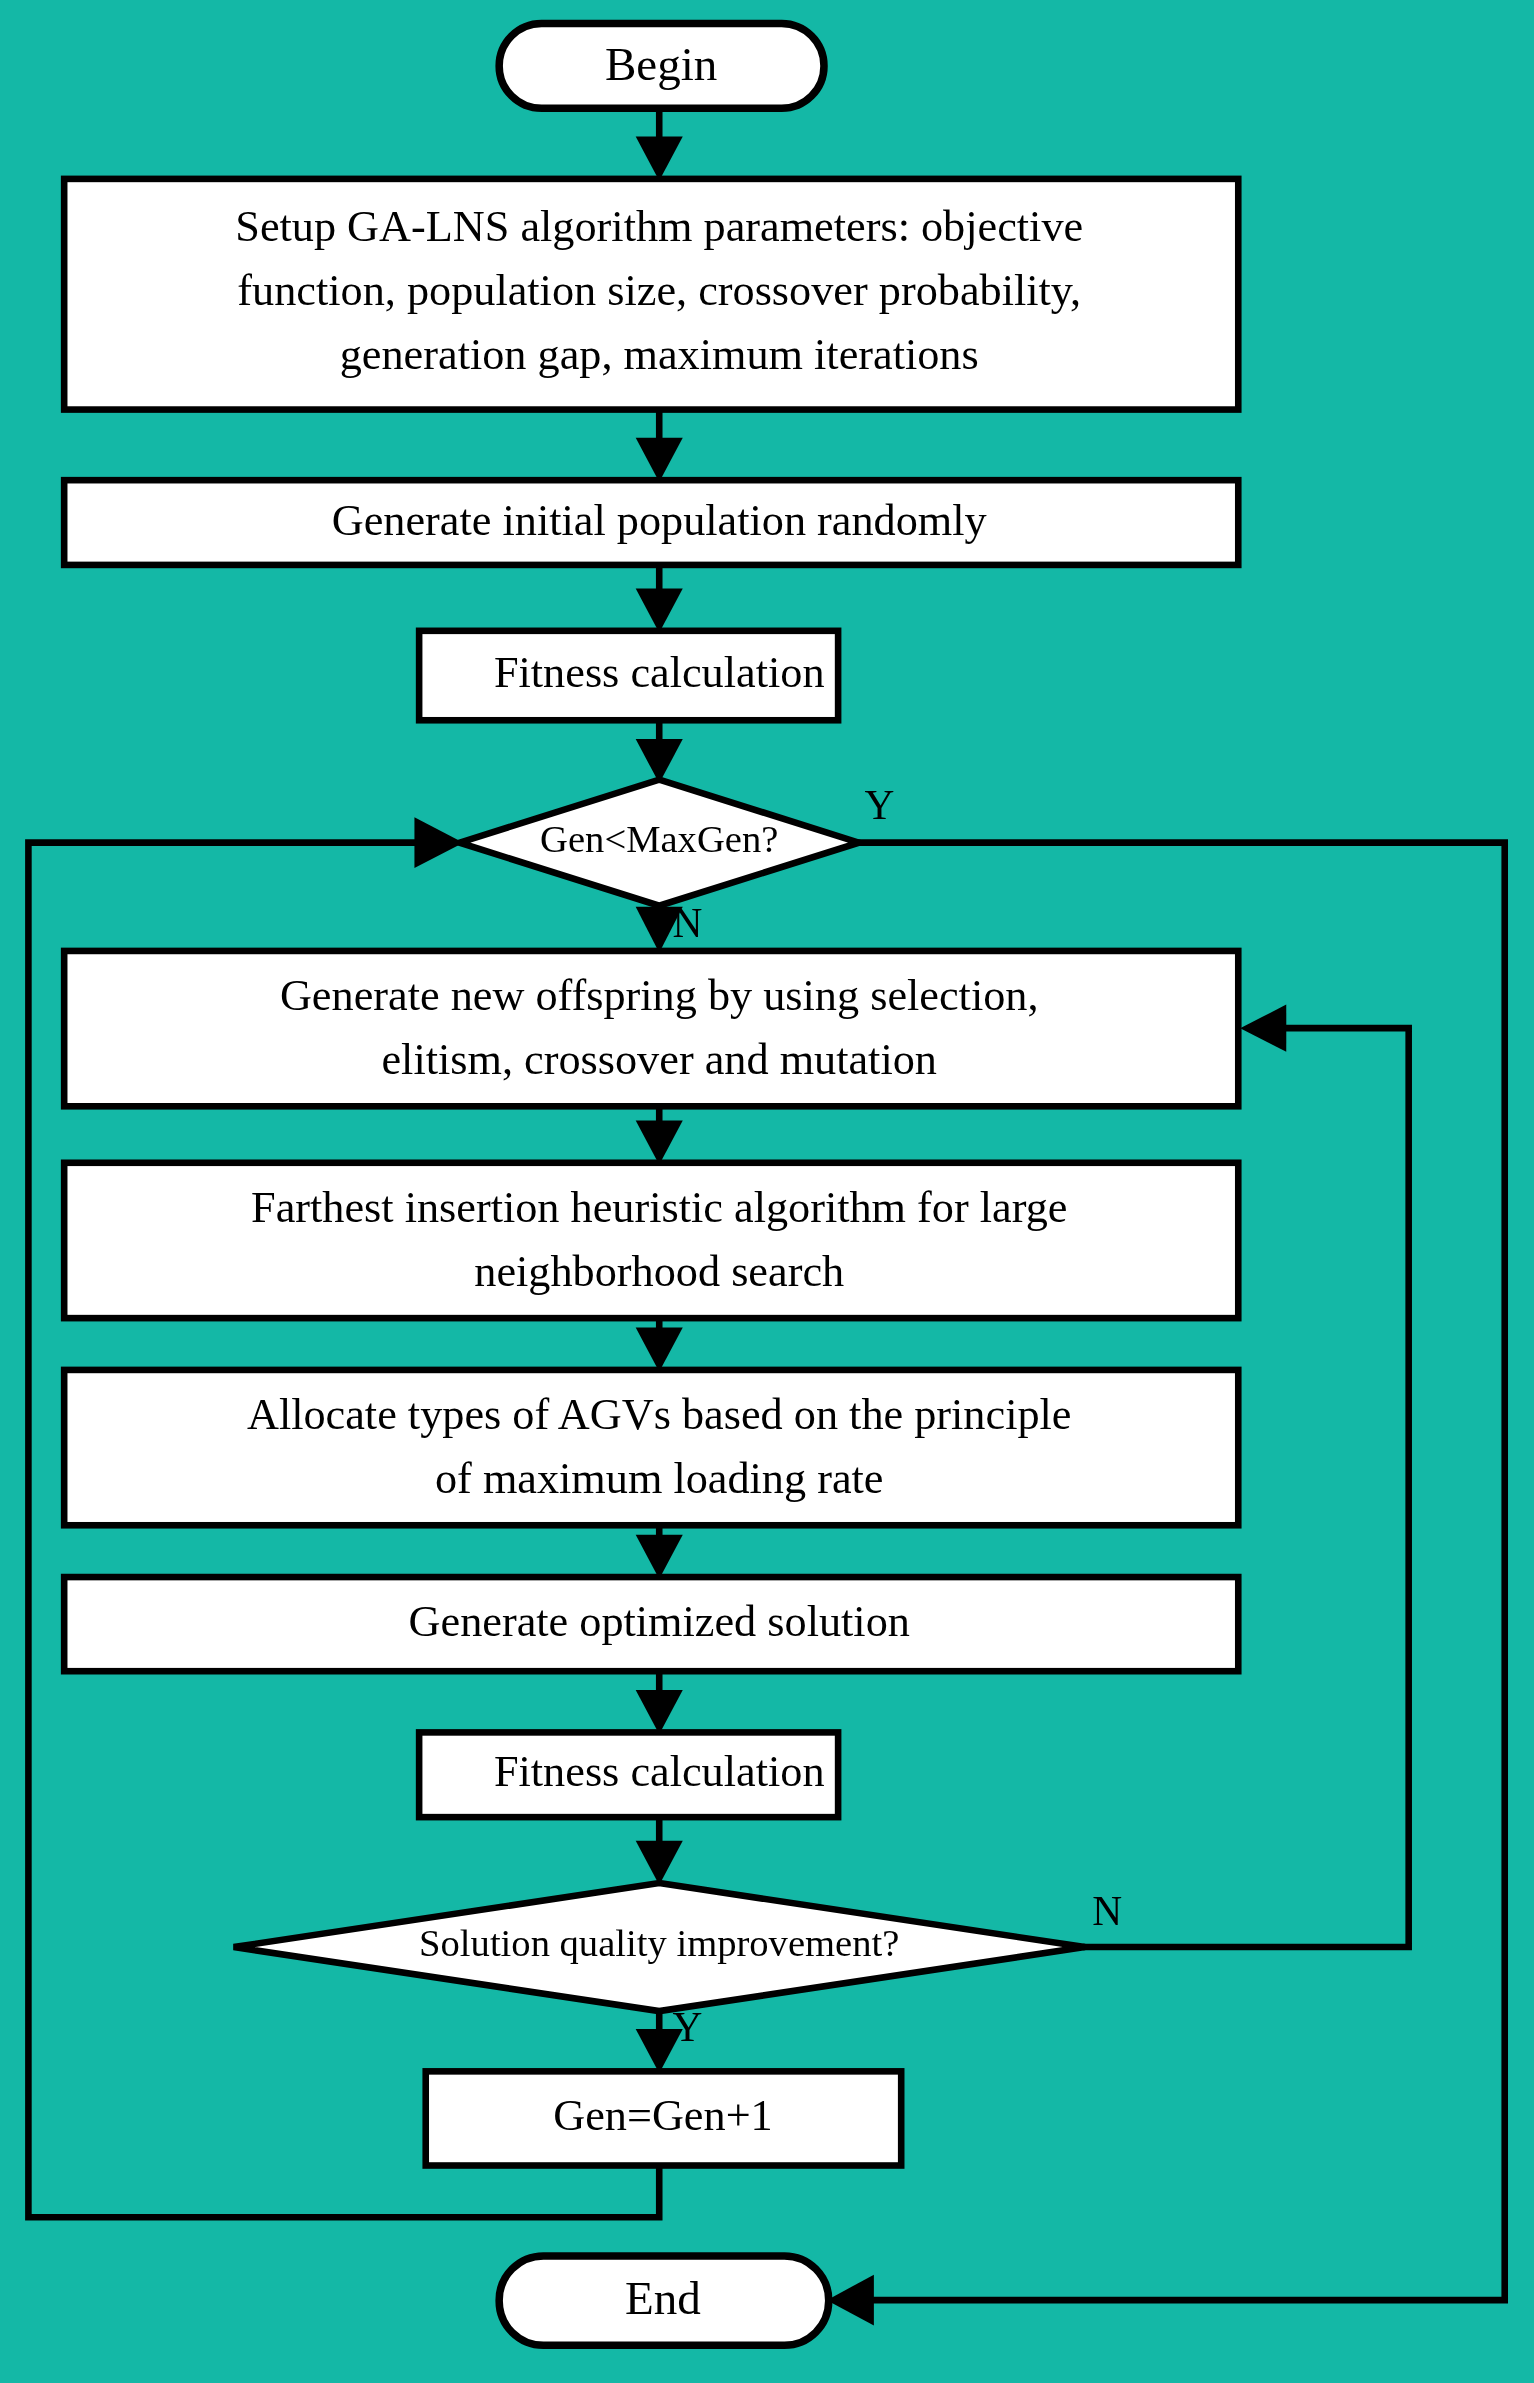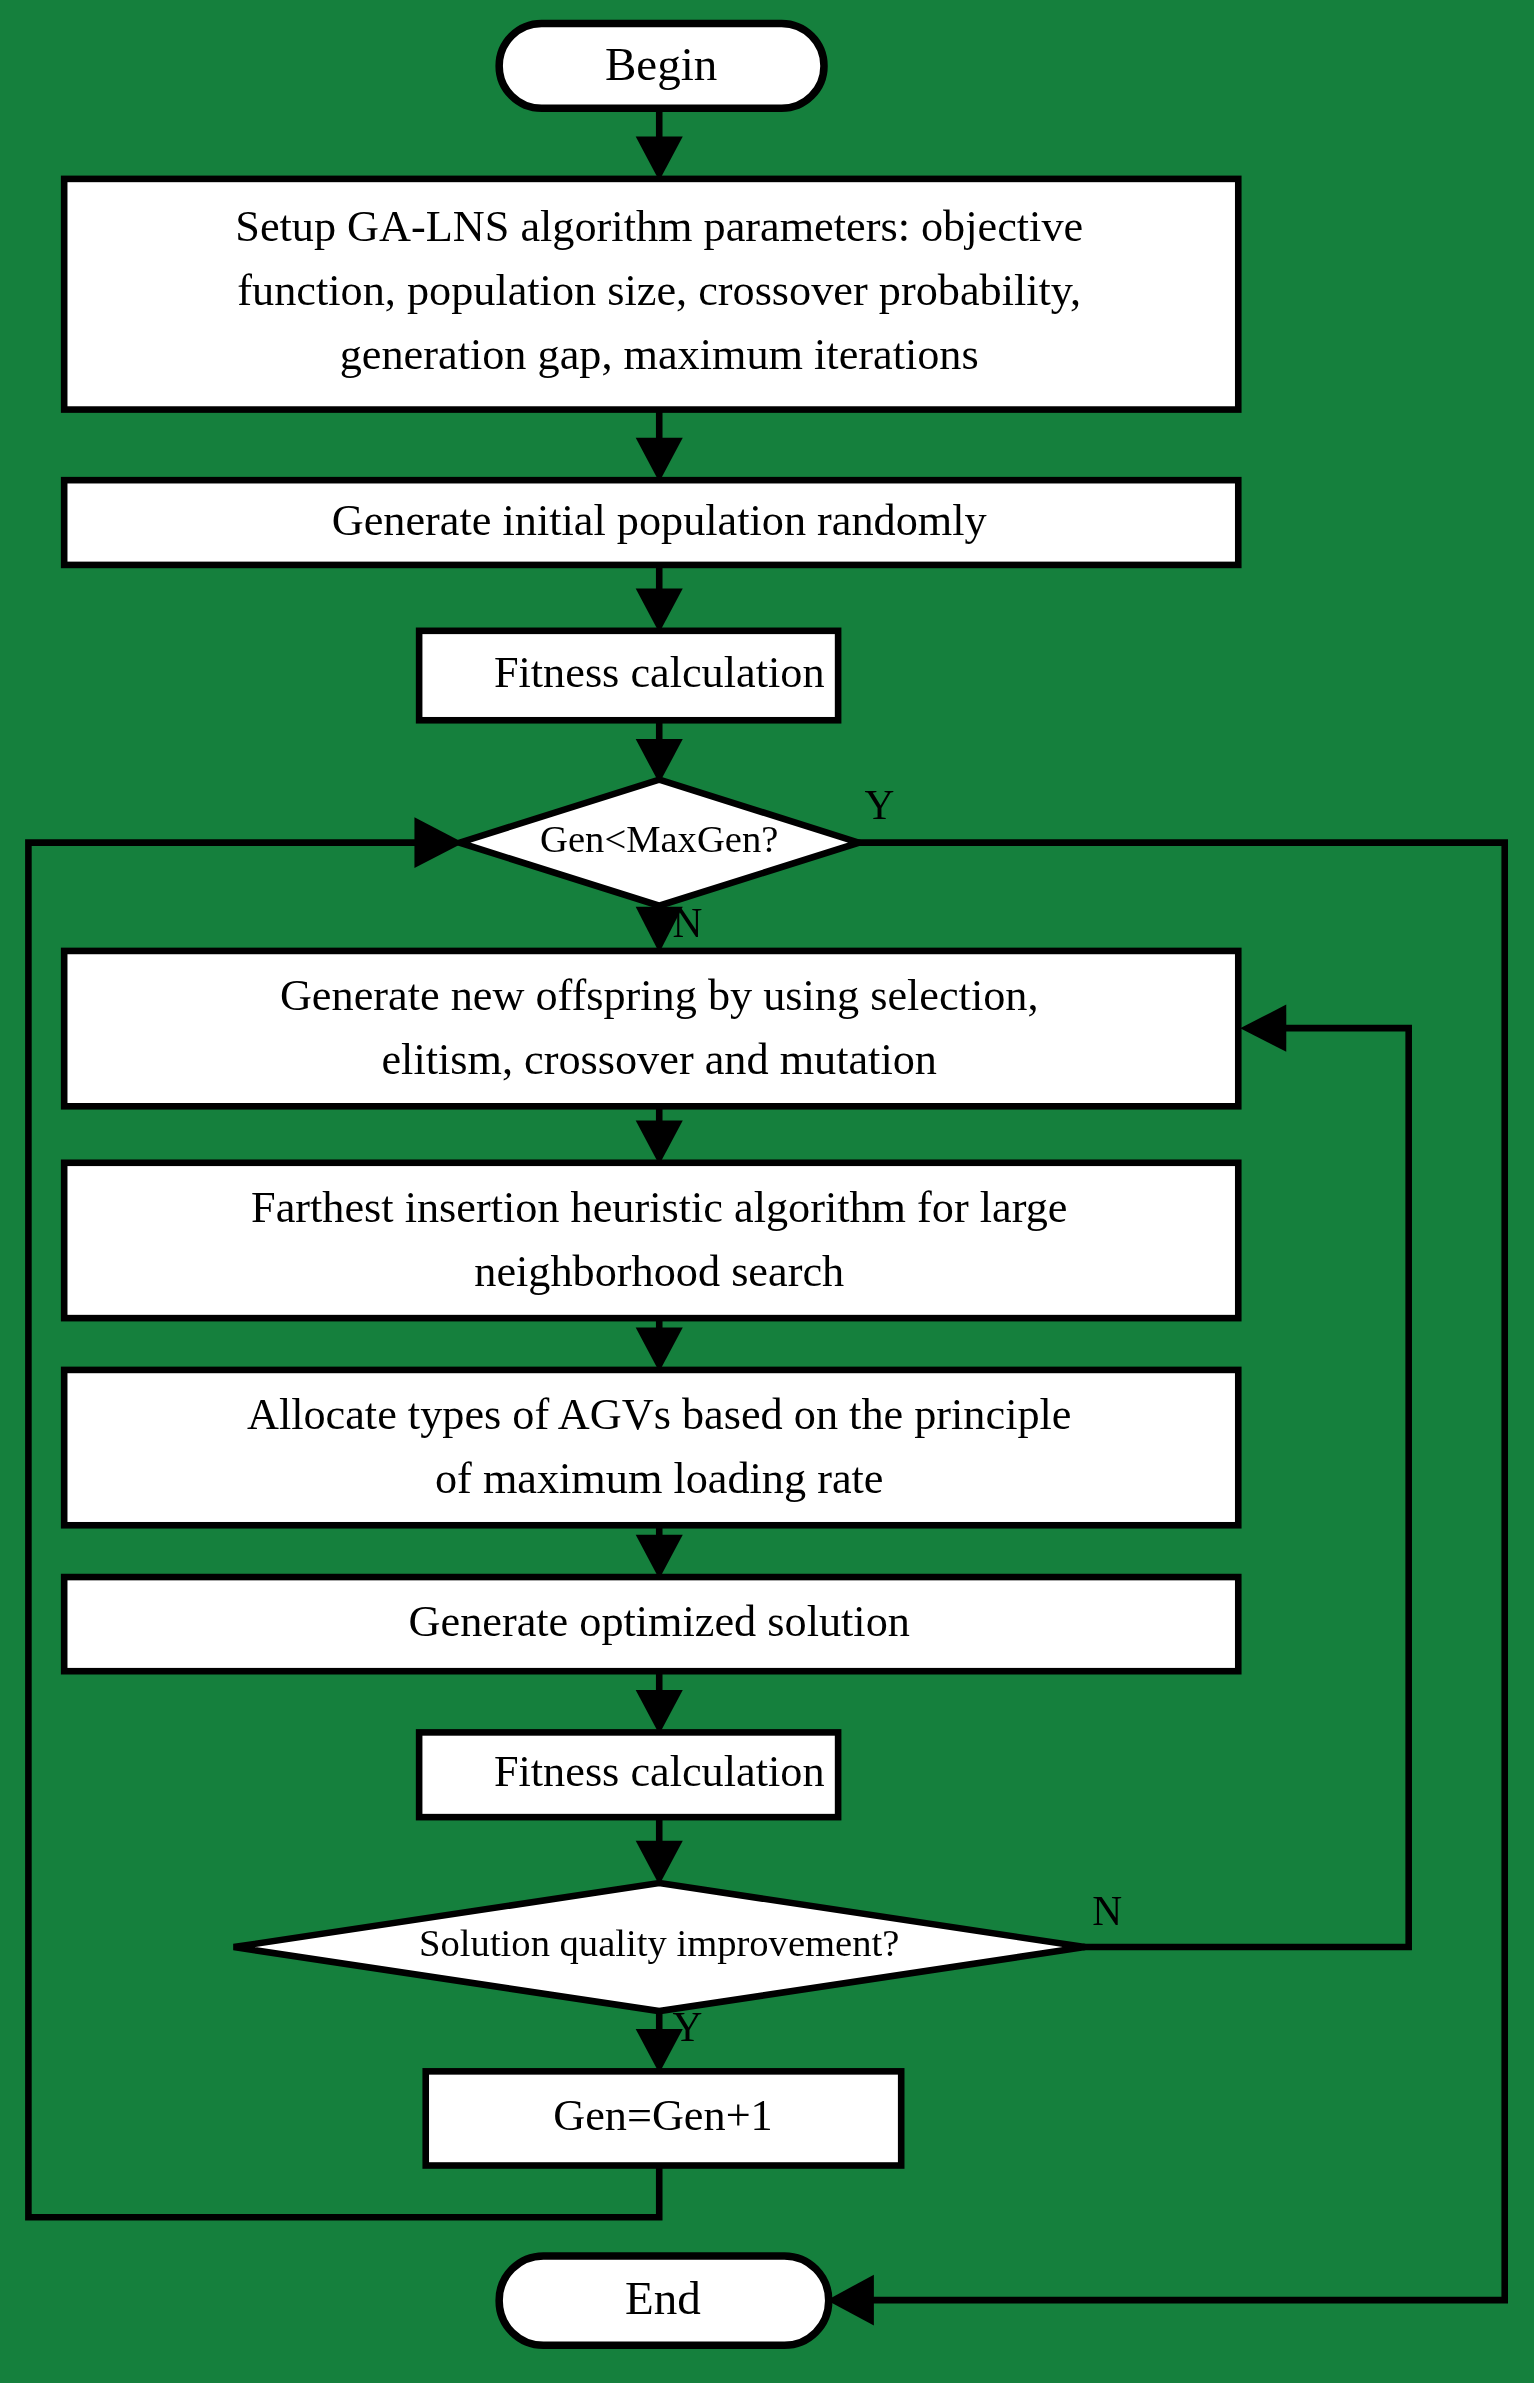--- a/index.html
+++ b/index.html
@@ -10,21 +10,21 @@
   }
   body {
     width: 1535px;
     height: 2383px;
     font-family: "Liberation Serif", "DejaVu Serif", serif;
   }
   #flowchart-root {
     position: relative;
     width: 1535px;
     height: 2383px;
-    background: #15803d;
+    background: #14b8a6;
     overflow: hidden;
   }
   svg#flow-svg {
     display: block;
     width: 1535px;
     height: 2383px;
   }
   .shape-stroke {
     fill: #ffffff;
     stroke: #000000;

